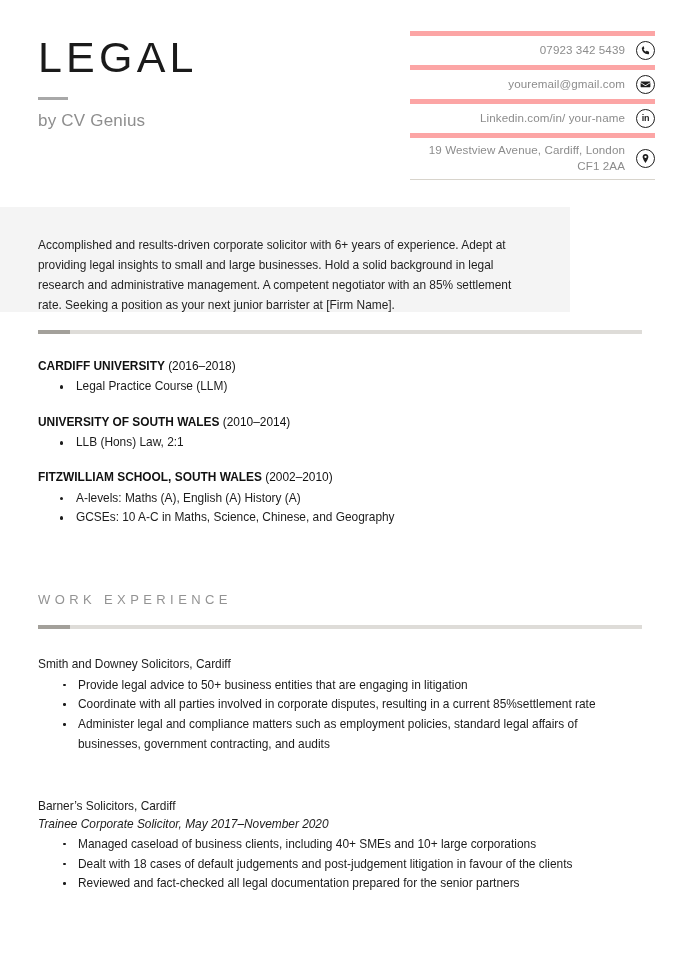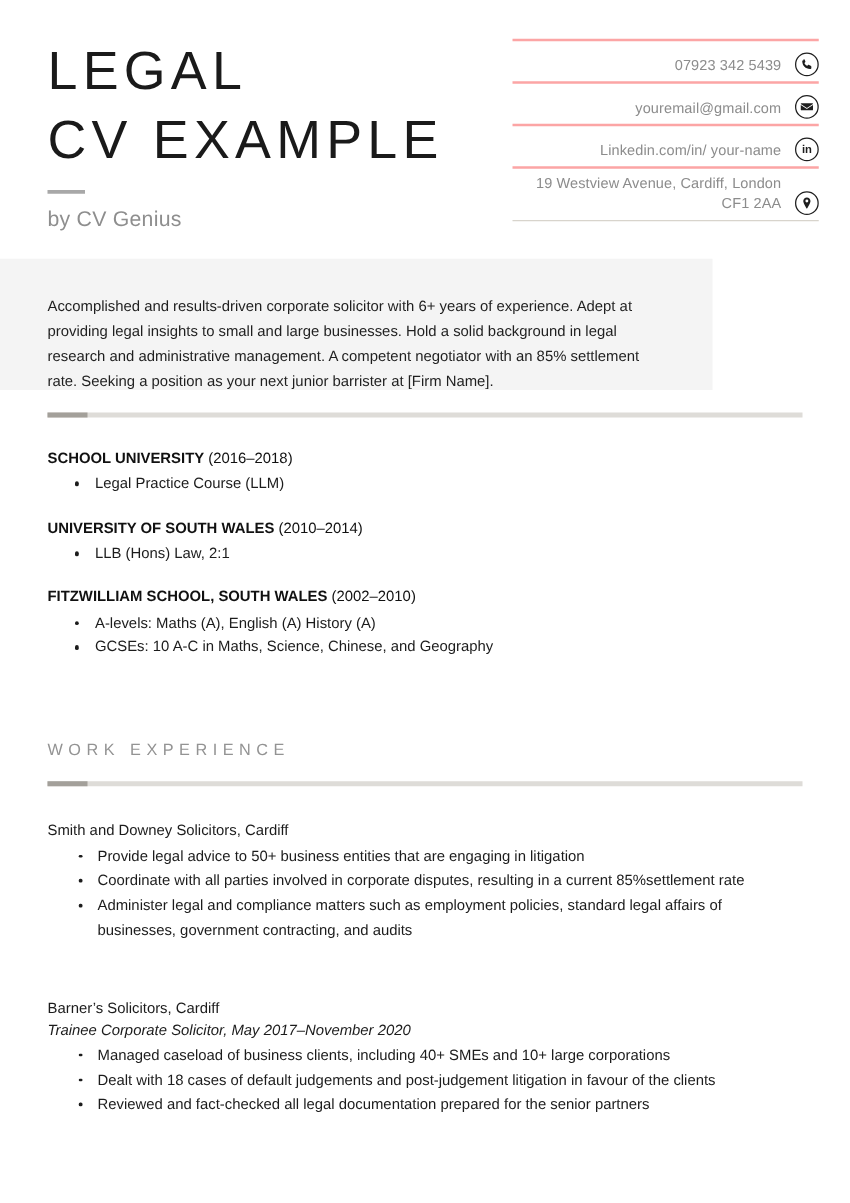--- a/index.html
+++ b/index.html
@@ -65,24 +65,24 @@
 
   
   .contact {
     width: 245px;
     flex: 0 0 245px;
     padding-top: 9px;
   }
 
   .contact-row {
     display: flex;
-    align-items: flex-end;
+    align-items: center;
     justify-content: flex-end;
     gap: 11px;
-    border-top: 2px solid #fca5a5;
+    border-top: 5px solid #fca5a5;
     min-height: 34px;
     padding: 4px 0 4px 0;
   }
   .contact-row.last { border-bottom: 1px solid #d8d4cc; }
 
   .contact-text {
     font-size: 11.6px;
     color: #8c8c8c;
     text-align: right;
     line-height: 1.42;
@@ -210,21 +210,20 @@
 </style>
 </head>
 <body>
 
 <div class="page">
 
   <div class="header">
 
     <div class="name-block">
       <div class="name-line">LEGAL</div>
-      <div class="name-line">CV EXAMPLE</div>
       <div class="name-rule"></div>
       <div class="byline">by CV Genius</div>
     </div>
 
     <div class="contact">
 
       <div class="contact-row">
         <div class="contact-text">07923 342 5439</div>
         <div class="contact-icon">
           <svg width="11" height="11" viewBox="0 0 16 16" fill="currentColor" aria-hidden="true">
@@ -266,21 +265,21 @@
     <div class="summary-text">Accomplished and results-driven corporate solicitor with 6+ years of experience. Adept at providing legal insights to small and large businesses. Hold a solid background in legal research and administrative management. A competent negotiator with an 85% settlement rate. Seeking a position as your next junior barrister at [Firm Name].</div>
   </div>
 
   <div class="section">
     <div class="section-rule rule-pad-edu"></div>
 
     <div class="edu-list">
 
       <div class="edu-item">
         <div class="edu-school">
-          <b>SCHOOL UNIVERSITY</b>
+          <b>CARDIFF UNIVERSITY</b>
           <span>(2016–2018)</span>
         </div>
         <ul class="bullets">
           <li>Legal Practice Course (LLM)</li>
         </ul>
       </div>
 
       <div class="edu-item">
         <div class="edu-school">
           <b>UNIVERSITY OF SOUTH WALES</b>

